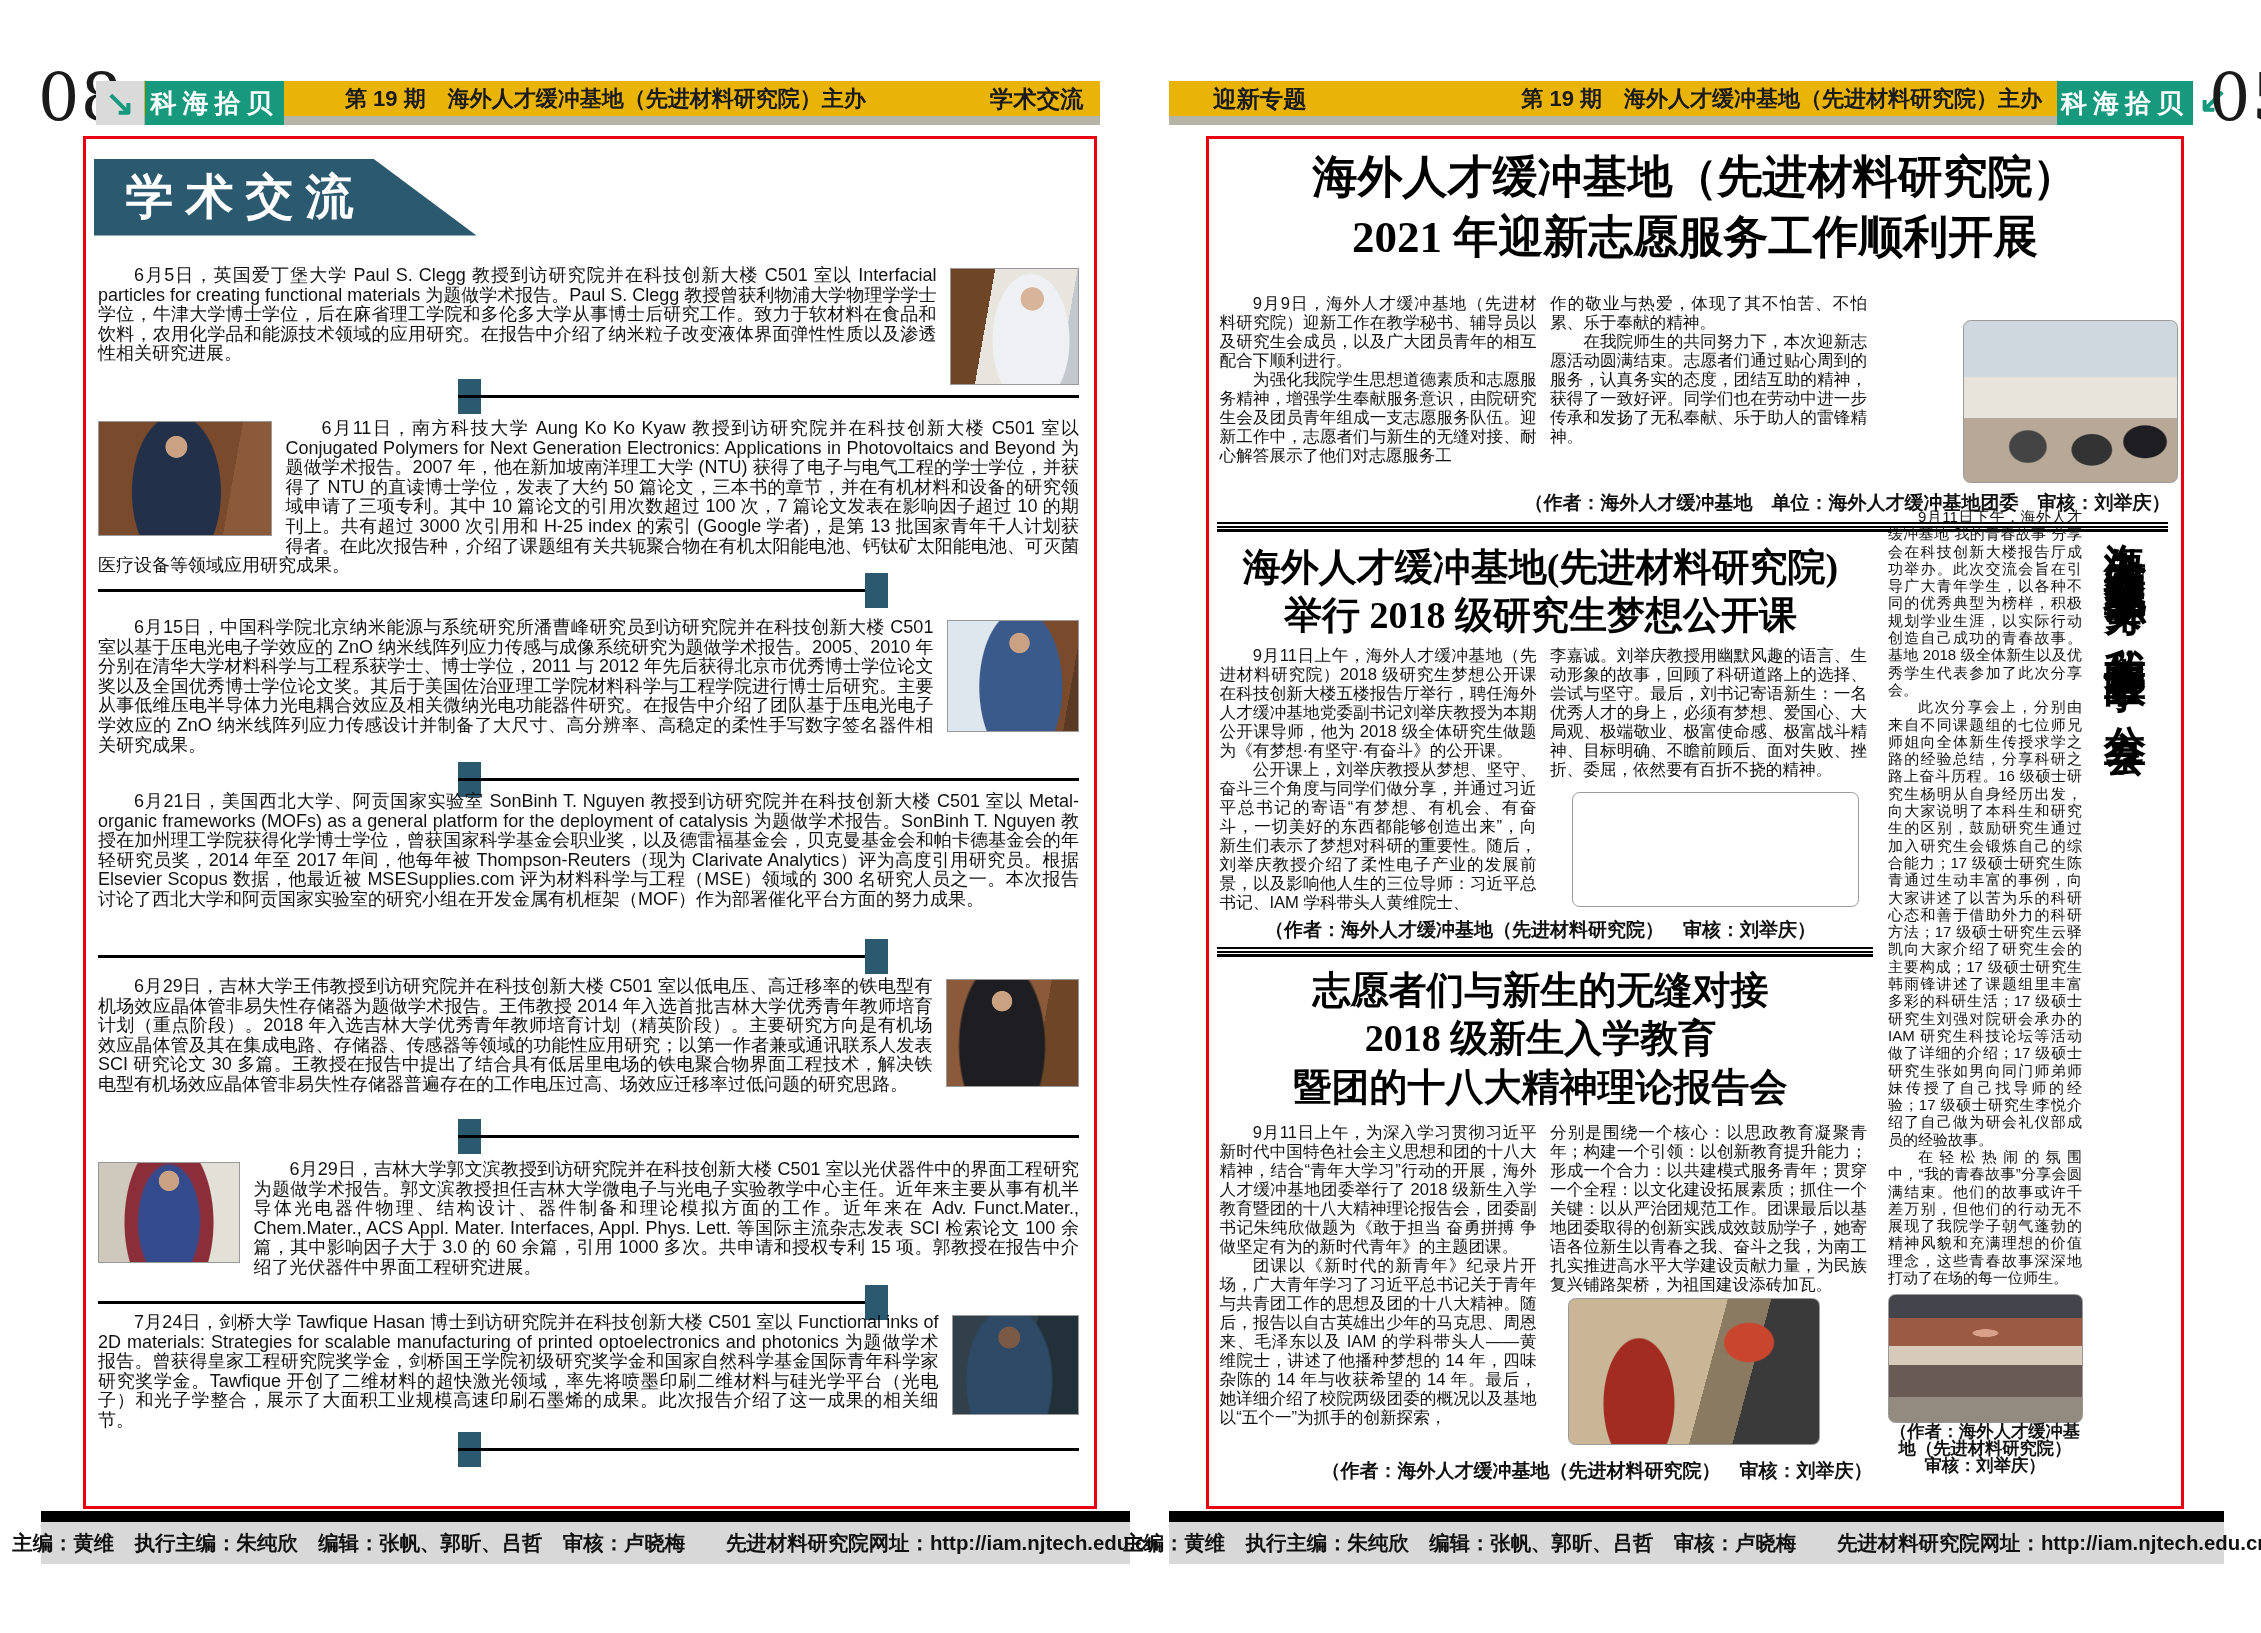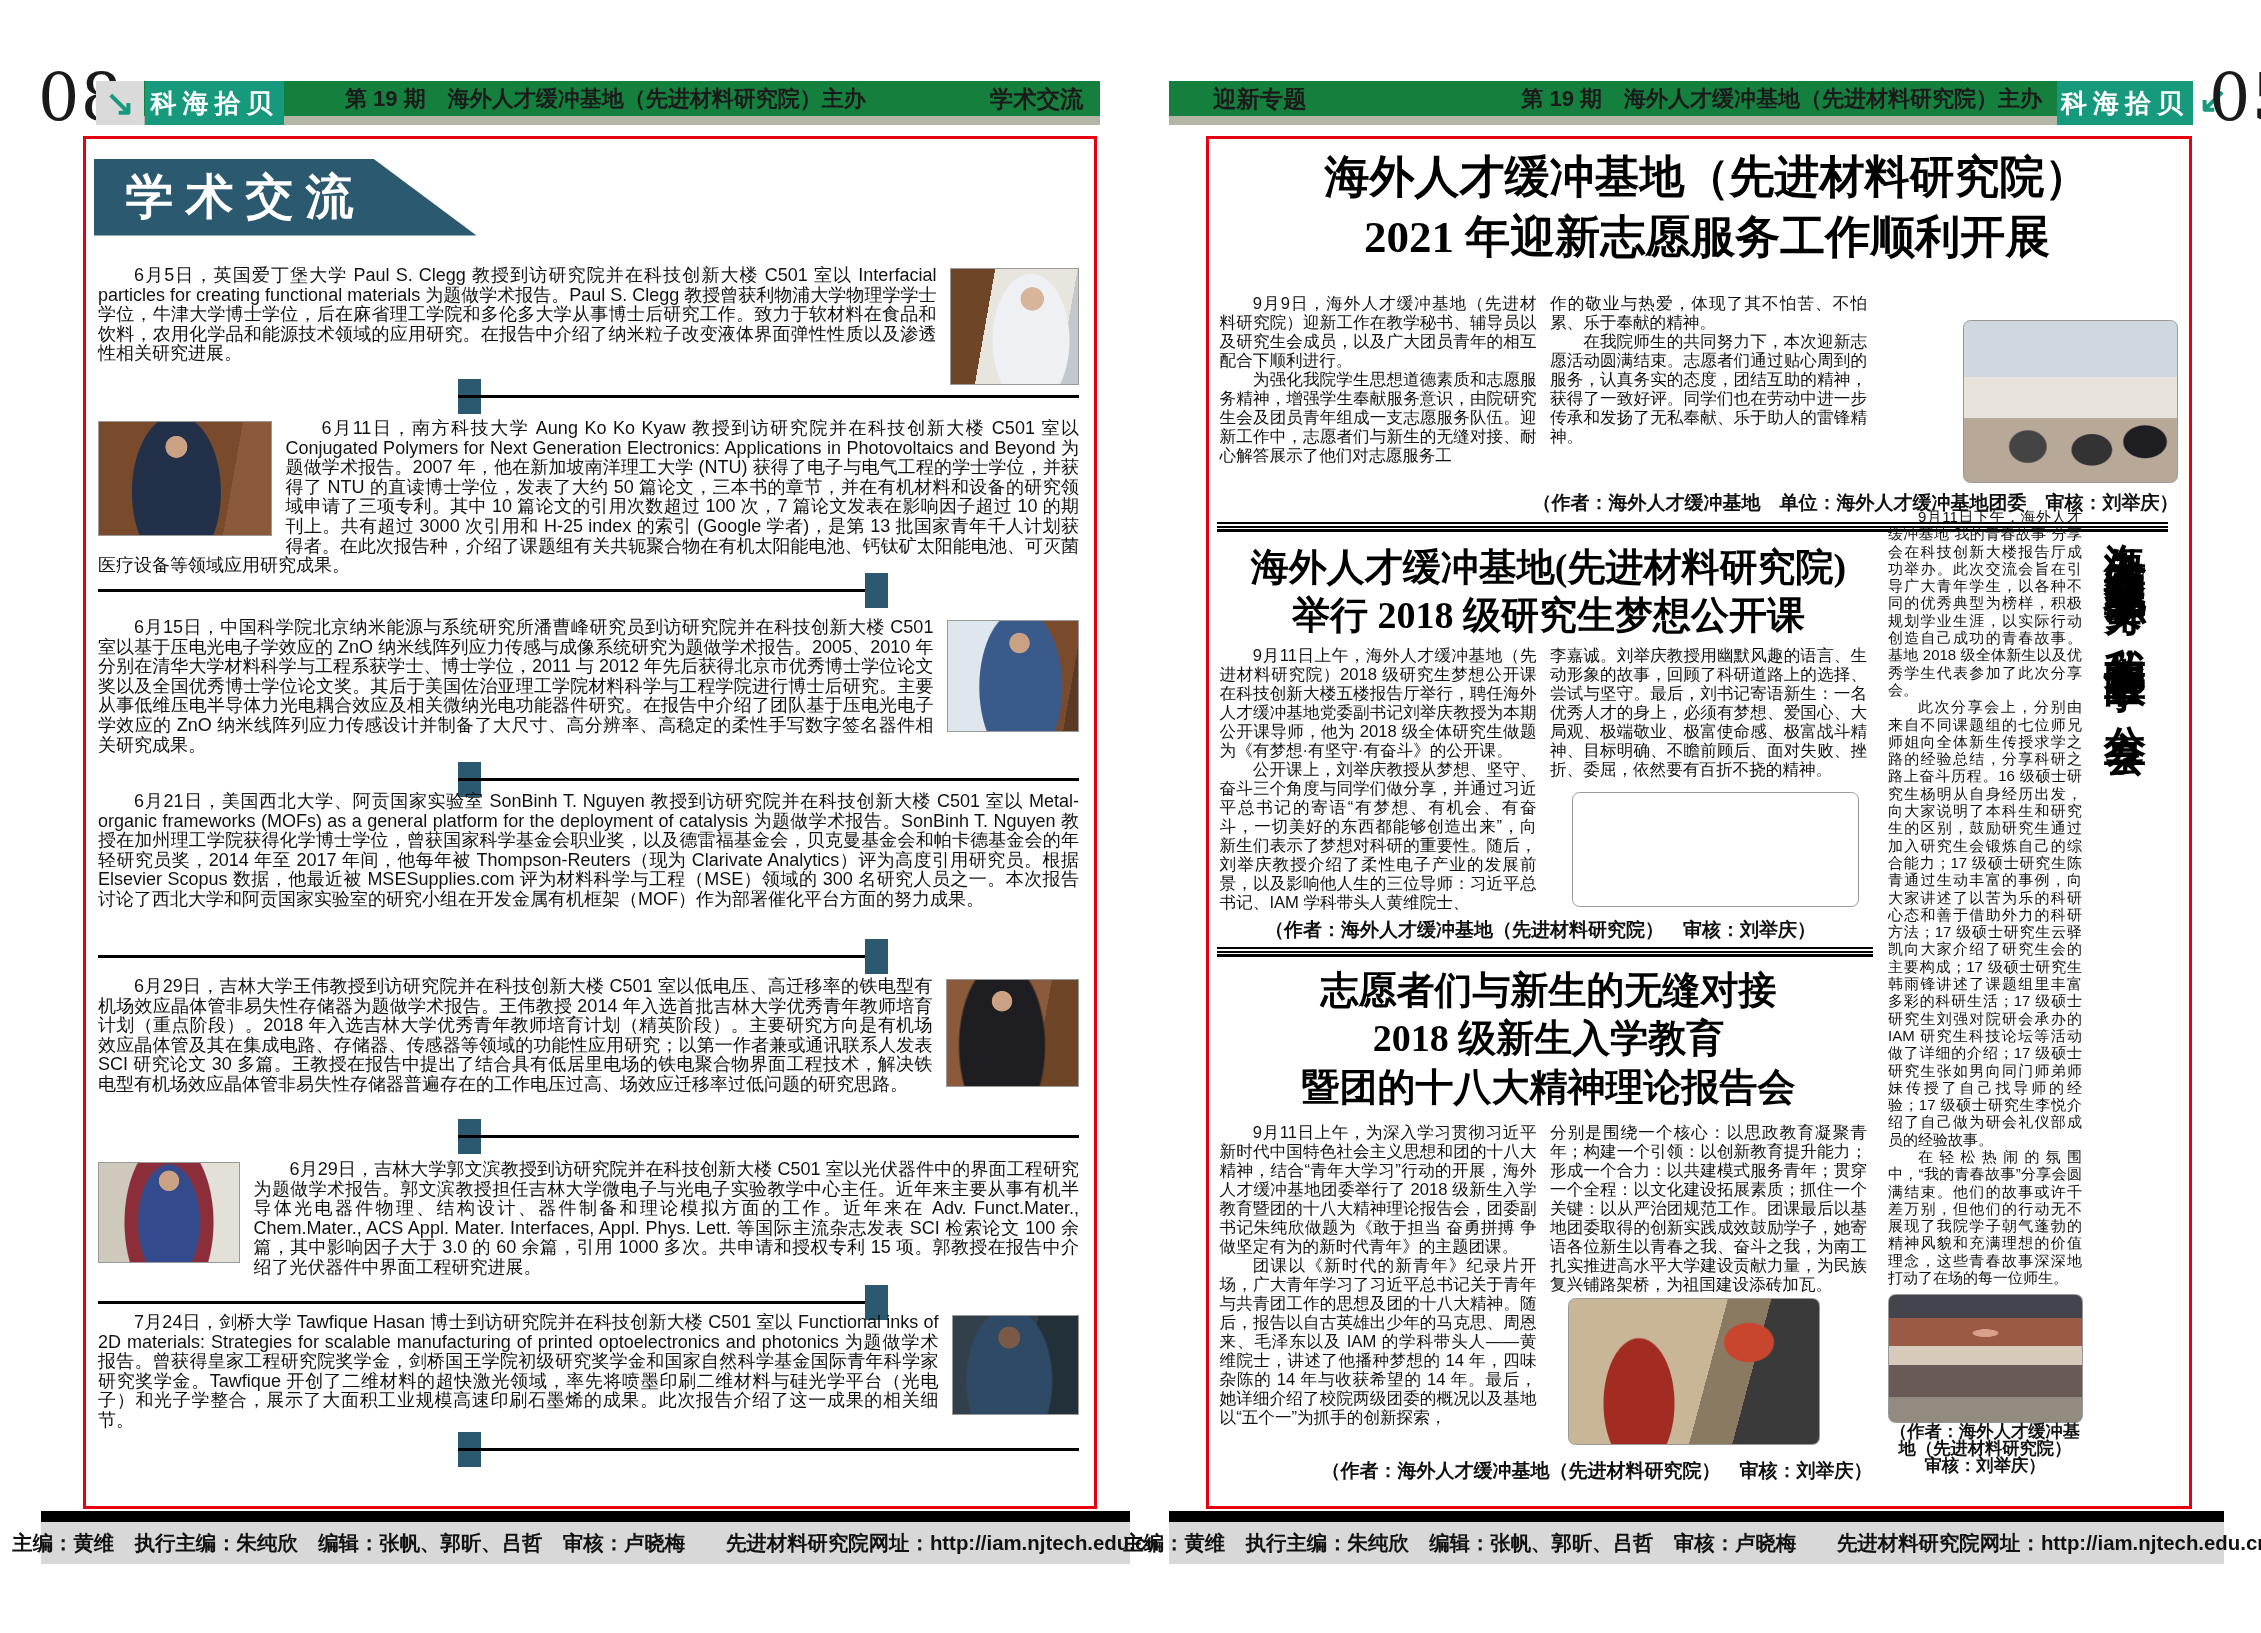--- a/index.html
+++ b/index.html
@@ -5,21 +5,21 @@
   html,body{margin:0;padding:0;}
   body{width:2261px;height:1633px;position:relative;background:#ffffff;
        font-family:"Liberation Sans",sans-serif;color:#111;overflow:hidden;}
   .page{position:absolute;top:0;height:1633px;}
   #pageL{left:0;width:1131px;}
   #pageR{left:1131px;width:1131px;}
 
   
   .hdr-num{position:absolute;font-family:"DejaVu Serif",serif;font-weight:400;
            font-size:65px;color:#1a1a1a;letter-spacing:1.5px;}
-  .hdr-strip{position:absolute;background:#15803d;height:35px;display:flex;align-items:center;}
+  .hdr-strip{position:absolute;background:#eab308;height:35px;display:flex;align-items:center;}
   .hdr-band{position:absolute;background:#b5b5a6;height:9px;}
   .hdr-brand{position:absolute;background:#17997e;height:44px;display:flex;align-items:center;
              justify-content:center;color:#fff;font-size:26px;font-weight:bold;letter-spacing:6px;}
   .hdr-arrowbox{position:absolute;height:44px;display:flex;align-items:center;justify-content:center;
                 font-size:35px;font-weight:bold;color:#17997e;}
   .hdr-issue{font-size:22px;font-weight:bold;color:#1a1a1a;white-space:nowrap;}
   .hdr-section{font-size:23.4px;font-weight:bold;color:#1a1a1a;white-space:nowrap;}
 
   
   .redbox{position:absolute;border:3px solid #e60012;background:#fff;}
@@ -187,21 +187,21 @@
 
   <div class="hdr-strip" style="left:38px;top:81px;width:888px;">
     <span class="hdr-section" style="margin-left:44px;">迎新专题</span>
     <span class="hdr-issue" style="margin-left:auto;margin-right:15px;">第 19 期　海外人才缓冲基地（先进材料研究院）主办</span>
   </div>
   <div class="hdr-band" style="left:38px;top:116px;width:1022px;"></div>
   <div class="hdr-brand" style="left:926px;top:81px;width:136px;">科海拾贝</div>
   <div class="hdr-arrowbox" style="left:1061px;top:78px;width:42px;">↙</div>
   <div class="hdr-num" style="left:1078px;top:60px;">05</div>
 
-  <div class="redbox" style="left:75px;top:136px;width:972px;height:1367px;padding-left:8px;">
+  <div class="redbox" style="left:75px;top:136px;width:972px;height:1367px;">
 
     <div class="rtitle a1" style="top:7.5px;">海外人才缓冲基地（先进材料研究院）</div>
     <div class="rtitle a1" style="top:68px;">2021 年迎新志愿服务工作顺利开展</div>
 
     <div class="rcol" style="left:10.6px;top:155px;width:317px;">
       <p>9月9日，海外人才缓冲基地（先进材料研究院）迎新工作在教学秘书、辅导员以及研究生会成员，以及广大团员青年的相互配合下顺利进行。</p>
       <p>为强化我院学生思想道德素质和志愿服务精神，增强学生奉献服务意识，由院研究生会及团员青年组成一支志愿服务队伍。迎新工作中，志愿者们与新生的无缝对接、耐心解答展示了他们对志愿服务工</p>
     </div>
     <div class="rcol" style="left:341px;top:155px;width:317px;">
       <p class="noind">作的敬业与热爱，体现了其不怕苦、不怕累、乐于奉献的精神。</p>

